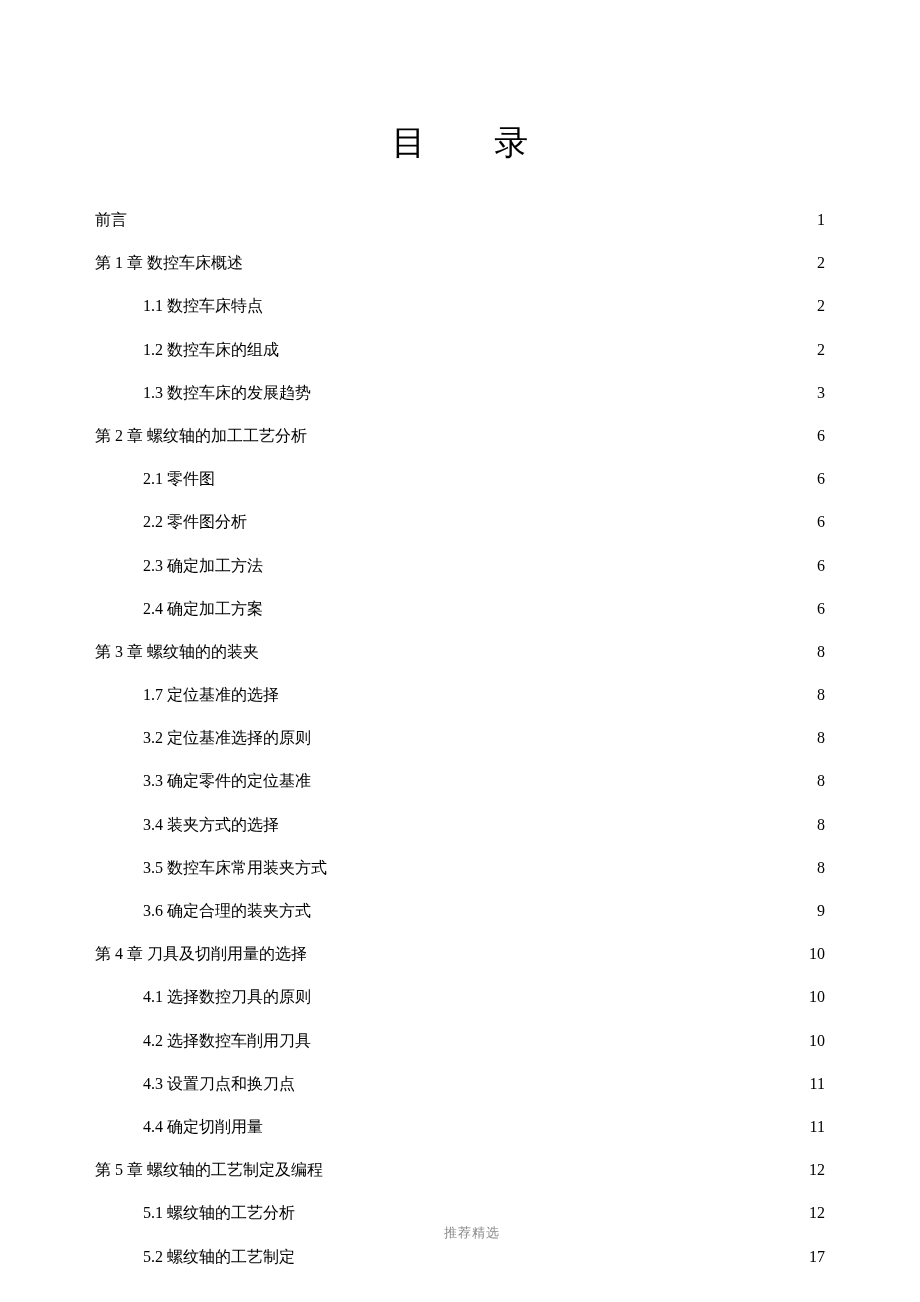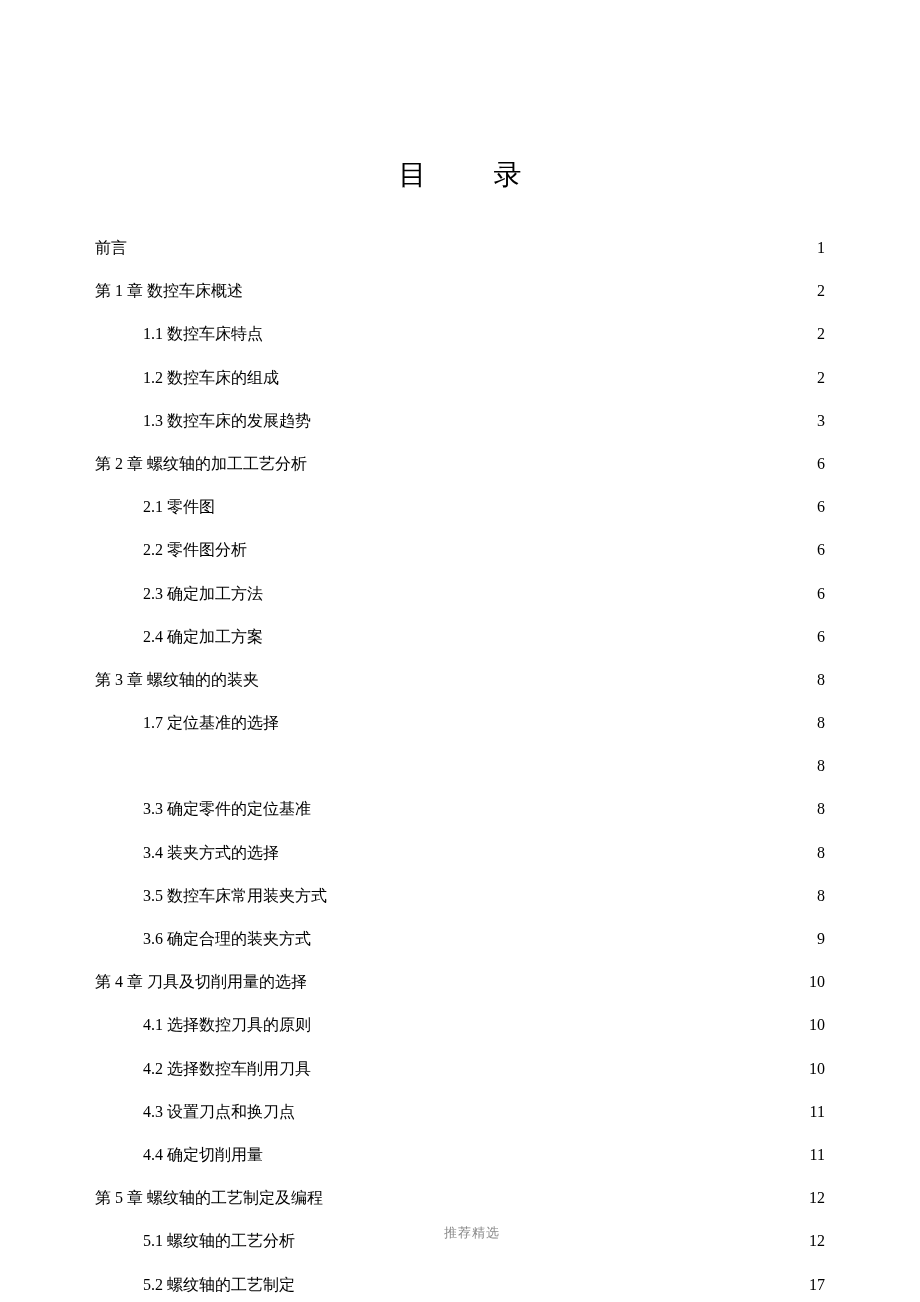--- a/index.html
+++ b/index.html
@@ -12,26 +12,25 @@
       font-family: "SimSun", "宋体", serif;
       width: 920px;
       height: 1302px;
       position: relative;
     }
     .page {
       padding: 120px 95px 60px 95px;
     }
     .title {
       text-align: center;
-      font-size: 28px;
+      font-size: 34px;
       letter-spacing: 30px;
       margin-bottom: 32px;
       font-weight: normal;
       padding-left: 30px;
-      margin-top: 36px;
     }
     .toc-entry {
       display: flex;
       align-items: flex-start;
       font-size: 16px;
       line-height: 2.7;
       white-space: nowrap;
     }
     .toc-entry.indent {
       padding-left: 48px;
@@ -129,20 +128,21 @@
         <span class="toc-label">第 3 章 螺纹轴的的装夹</span>
         <span class="toc-dots"></span>
         <span class="toc-page">8</span>
       </div>
       <div class="toc-entry indent">
         <span class="toc-label">1.7 定位基准的选择</span>
         <span class="toc-dots"></span>
         <span class="toc-page">8</span>
       </div>
       <div class="toc-entry indent">
+        <span class="toc-label">3.2 定位基准选择的原则</span>
         <span class="toc-dots"></span>
         <span class="toc-page">8</span>
       </div>
       <div class="toc-entry indent">
         <span class="toc-label">3.3 确定零件的定位基准</span>
         <span class="toc-dots"></span>
         <span class="toc-page">8</span>
       </div>
       <div class="toc-entry indent">
         <span class="toc-label">3.4 装夹方式的选择</span>

